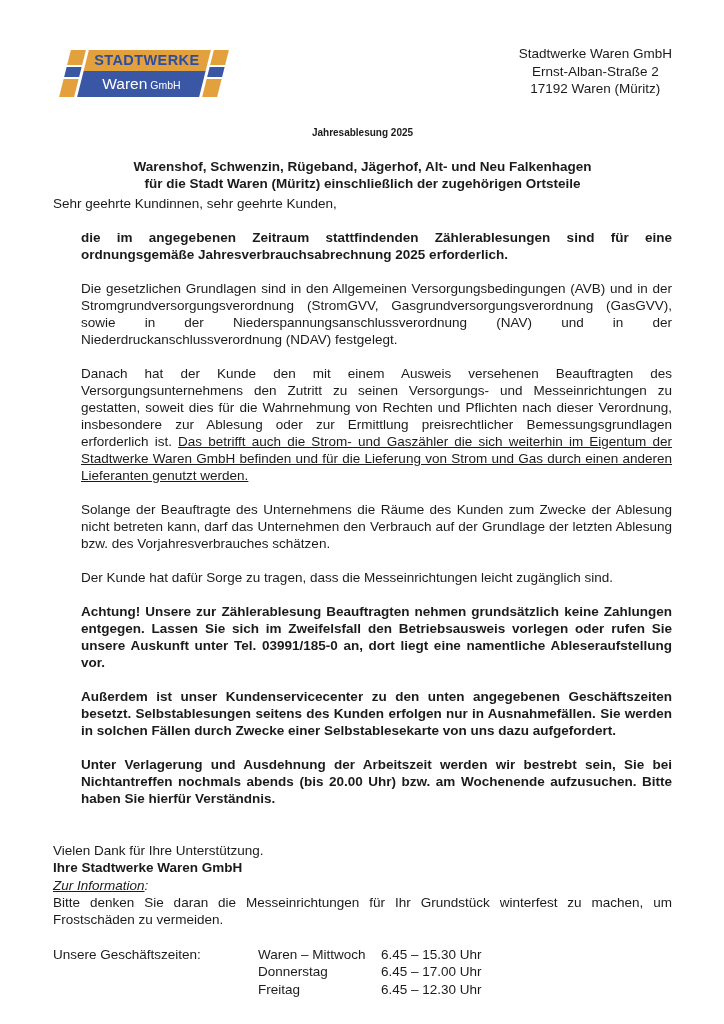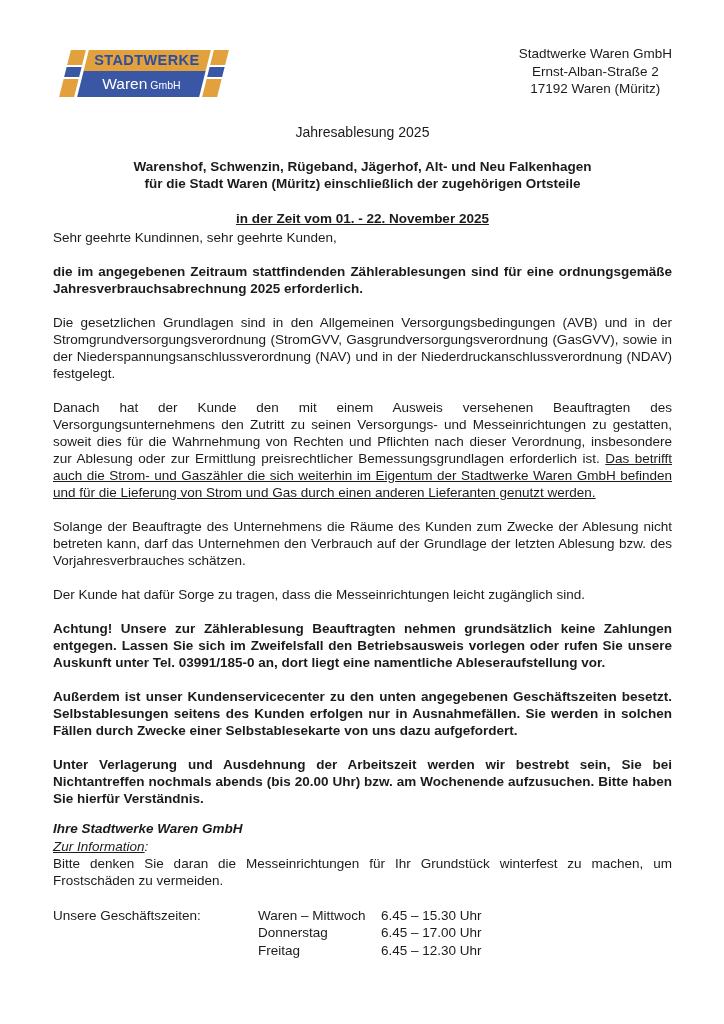--- a/index.html
+++ b/index.html
@@ -37,32 +37,32 @@
     flex: 1; background: #3A57A6; color: #ffffff;
     display: flex; align-items: center; justify-content: center;
     font-size: 15.5px;
   }
   .logo-top > span, .logo-bottom > span { display: inline-block; transform: skewX(14deg); white-space: nowrap; }
   .logo-bottom small { font-size: 10.5px; margin-left: 3px; }
 
   .address { text-align: center; line-height: 17.5px; }
 
   
-  .title    { margin-top: 26px; text-align: center; font-size: 14px; font-weight: normal; }
+  .title    { margin-top: 26px; text-align: center; font-size: 10px; font-weight: bold; }
   .subtitle { margin-top: 17px; text-align: center; font-weight: bold; line-height: 17.5px; }
   .period   { margin-top: 17px; text-align: center; font-weight: bold; }
   .u { text-decoration: underline; }
 
   
   .salutation { margin-top: 2px; }
-  p.bp { margin-top: 17px; text-align: justify; }
+  p.bp { margin-top: 17px; text-align: justify; margin-left: 28px; }
   .bold { font-weight: bold; }
 
   .thanks    { margin-top: 35px; }
-  .signature { margin-top: 13px; font-weight: bold; font-style: italic; }
+  .signature { font-weight: bold; }
   .info-head { margin-top: 1px; font-style: italic; }
   .info-text { margin-top: 0; text-align: justify; }
 
   
   .hours { margin-top: 18px; display: flex; }
   .hours .hcol-label { width: 205px; }
   .hours .hcol-days  { width: 123px; }
   .hours div > div   { line-height: 17.5px; }
 </style>
 </head>
@@ -102,42 +102,40 @@
       </div>
     </div>
 
     <div class="title">Jahresablesung 2025</div>
 
     <div class="subtitle">
       <div>Warenshof, Schwenzin, Rügeband, Jägerhof, Alt- und Neu Falkenhagen</div>
       <div>für die Stadt Waren (Müritz) einschließlich der zugehörigen Ortsteile</div>
     </div>
 
-    <div class="period">
-      <span class="u">in der Zeit vom 01. - 22. November 2025</span>
-    </div>
 
     <p class="salutation">Sehr geehrte Kundinnen, sehr geehrte Kunden,</p>
 
     <p class="bp bold">die im angegebenen Zeitraum stattfindenden Zählerablesungen sind für eine ordnungsgemäße Jahresverbrauchsabrechnung 2025 erforderlich.</p>
 
     <p class="bp">Die gesetzlichen Grundlagen sind in den Allgemeinen Versorgungsbedingungen (AVB) und in der Stromgrundversorgungsverordnung (StromGVV, Gasgrundversorgungsverordnung (GasGVV), sowie in der Niederspannungsanschlussverordnung (NAV) und in der Niederdruckanschlussverordnung (NDAV) festgelegt.</p>
 
     <p class="bp"><span>Danach hat der Kunde den mit einem Ausweis versehenen Beauftragten des Versorgungsunternehmens den Zutritt zu seinen Versorgungs- und Messeinrichtungen zu gestatten, soweit dies für die Wahrnehmung von Rechten und Pflichten nach dieser Verordnung, insbesondere zur Ablesung oder zur Ermittlung preisrechtlicher Bemessungsgrundlagen erforderlich ist. </span><span class="u">Das betrifft auch die Strom- und Gaszähler die sich weiterhin im Eigentum der Stadtwerke Waren GmbH befinden und für die Lieferung von Strom und Gas durch einen anderen Lieferanten genutzt werden.</span></p>
 
     <p class="bp">Solange der Beauftragte des Unternehmens die Räume des Kunden zum Zwecke der Ablesung nicht betreten kann, darf das Unternehmen den Verbrauch auf der Grundlage der letzten Ablesung bzw. des Vorjahresverbrauches schätzen.</p>
 
     <p class="bp">Der Kunde hat dafür Sorge zu tragen, dass die Messeinrichtungen leicht zugänglich sind.</p>
 
     <p class="bp bold">Achtung! Unsere zur Zählerablesung Beauftragten nehmen grundsätzlich keine Zahlungen entgegen. Lassen Sie sich im Zweifelsfall den Betriebsausweis vorlegen oder rufen Sie unsere Auskunft unter Tel. 03991/185-0 an, dort liegt eine namentliche Ableseraufstellung vor.</p>
 
     <p class="bp bold">Außerdem ist unser Kundenservicecenter zu den unten angegebenen Geschäftszeiten besetzt. Selbstablesungen seitens des Kunden erfolgen nur in Ausnahmefällen. Sie werden in solchen Fällen durch Zwecke einer Selbstablesekarte von uns dazu aufgefordert.</p>
 
     <p class="bp bold">Unter Verlagerung und Ausdehnung der Arbeitszeit werden wir bestrebt sein, Sie bei Nichtantreffen nochmals abends (bis 20.00 Uhr) bzw. am Wochenende aufzusuchen. Bitte haben Sie hierfür Verständnis.</p>
 
+    <p class="thanks">Vielen Dank für Ihre Unterstützung.</p>
 
     <p class="signature">Ihre Stadtwerke Waren GmbH</p>
 
     <p class="info-head"><span class="u">Zur Information</span><span>:</span></p>
     <p class="info-text">Bitte denken Sie daran die Messeinrichtungen für Ihr Grundstück winterfest zu machen, um Frostschäden zu vermeiden.</p>
 
     <div class="hours">
       <div class="hcol-label">Unsere Geschäftszeiten:</div>
       <div class="hcol-days">
         <div>Waren – Mittwoch</div>

